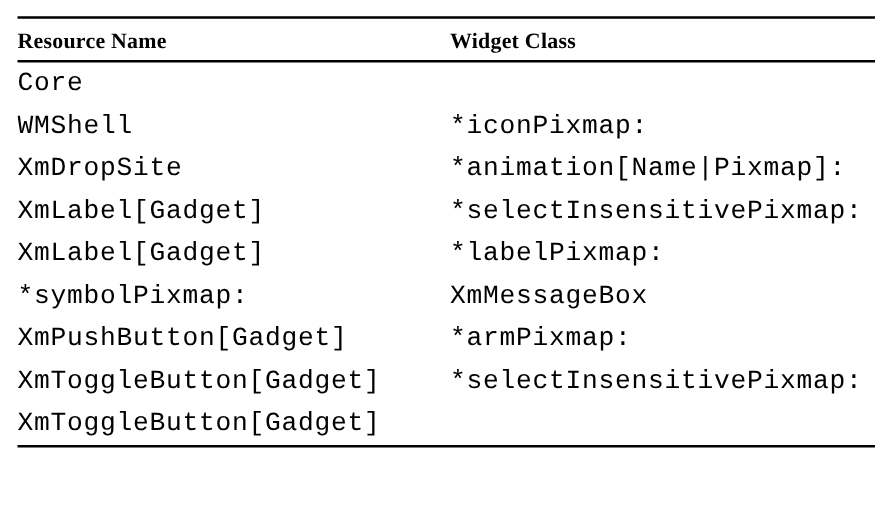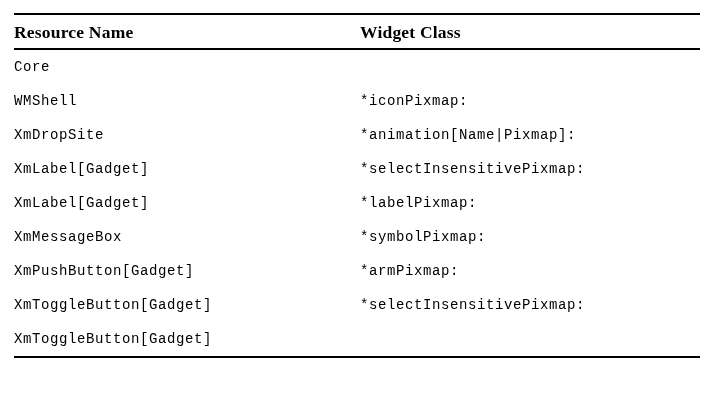--- a/index.html
+++ b/index.html
@@ -32,21 +32,21 @@
     align-items: center;
     height: 33px;
     font-family: "Liberation Serif", serif;
     font-weight: bold;
     font-size: 17.5px;
     letter-spacing: 0.2px;
     padding-top: 2px;
   }
   .body-rows {
     font-family: "Liberation Mono", "DejaVu Sans Mono", monospace;
-    font-size: 14px;
+    font-size: 21px;
     letter-spacing: 0.6px;
   }
   .row {
     display: grid;
     grid-template-columns: 346px 1fr;
     align-items: center;
     height: 34px;
     white-space: pre;
   }
   .cell {
@@ -81,22 +81,22 @@
     </div>
     <div class="row">
       <div class="cell">XmLabel[Gadget]</div>
       <div class="cell">*selectInsensitivePixmap:</div>
     </div>
     <div class="row">
       <div class="cell">XmLabel[Gadget]</div>
       <div class="cell">*labelPixmap:</div>
     </div>
     <div class="row">
+      <div class="cell">*symbolPixmap:</div>
       <div class="cell">XmMessageBox</div>
-      <div class="cell">*symbolPixmap:</div>
     </div>
     <div class="row">
       <div class="cell">XmPushButton[Gadget]</div>
       <div class="cell">*armPixmap:</div>
     </div>
     <div class="row">
       <div class="cell">XmToggleButton[Gadget]</div>
       <div class="cell">*selectInsensitivePixmap:</div>
     </div>
     <div class="row">

